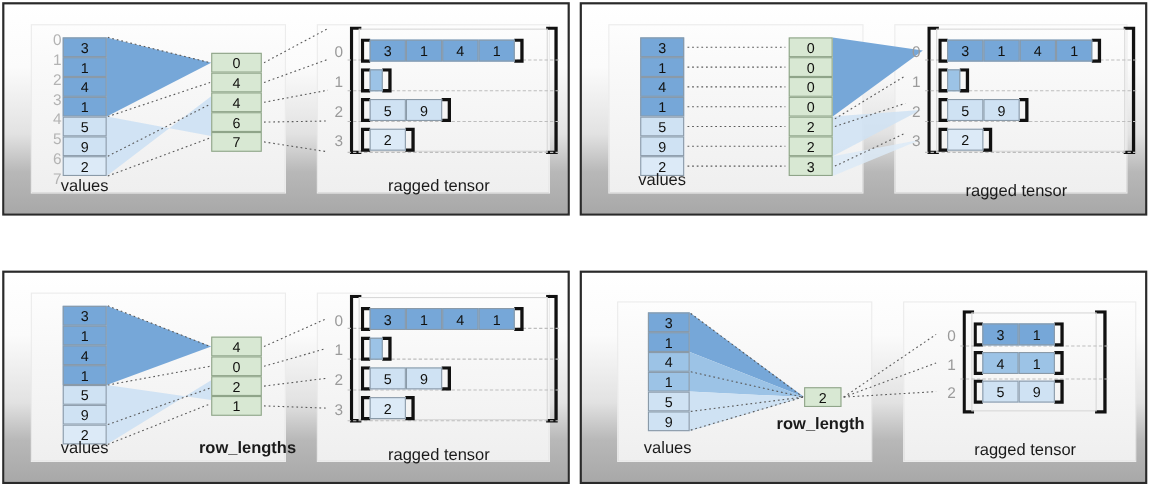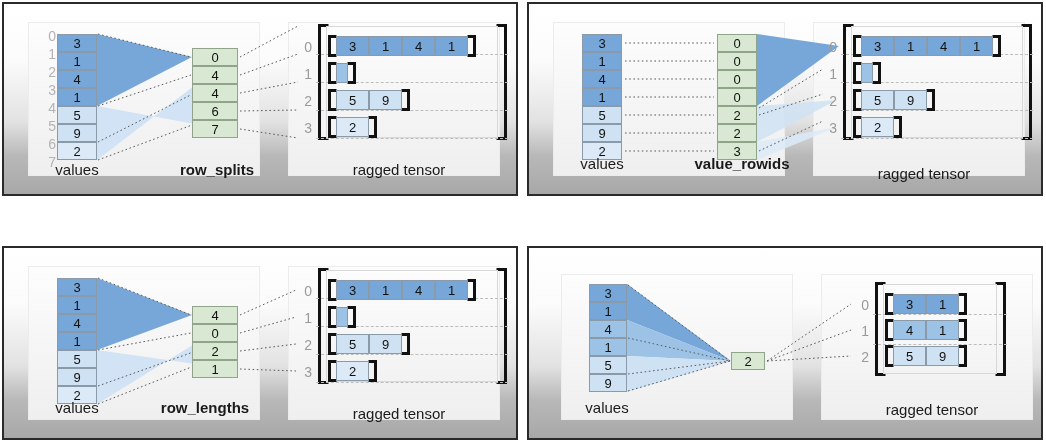--- a/index.html
+++ b/index.html
@@ -202,21 +202,20 @@
         <line x1="236" y1="71" x2="294" y2="50" stroke="#5a5a5a" stroke-width="1" stroke-dasharray="1.6 2.6"></line>
         <line x1="236" y1="89" x2="294" y2="78" stroke="#5a5a5a" stroke-width="1" stroke-dasharray="1.6 2.6"></line>
         <line x1="236" y1="107" x2="294" y2="106" stroke="#5a5a5a" stroke-width="1" stroke-dasharray="1.6 2.6"></line>
         <line x1="236" y1="125" x2="294" y2="134" stroke="#5a5a5a" stroke-width="1" stroke-dasharray="1.6 2.6"></line>
         <line x1="94" y1="102" x2="187" y2="71" stroke="#5a5a5a" stroke-width="1" stroke-dasharray="1.6 2.6"></line>
         <line x1="94" y1="138" x2="187" y2="90.80000000000001" stroke="#5a5a5a" stroke-width="1" stroke-dasharray="1.6 2.6"></line>
         <line x1="94" y1="156" x2="187" y2="121.39999999999999" stroke="#5a5a5a" stroke-width="1" stroke-dasharray="1.6 2.6"></line>
         <line x1="94" y1="30" x2="187" y2="53" stroke="#5a5a5a" stroke-width="1" stroke-dasharray="1.6 2.6"></line>
       </svg>
       <div class="caption" style="left: 13px; top: 158px; width: 120px;">values</div>
-      <div class="caption bold" style="left: 148px; top: 158px; width: 130px;">row_splits</div>
       <div class="caption" style="left: 310px; top: 158px; width: 170px;">ragged tensor</div>
     </div>
     <div class="panel p-tr">
       <div class="card" style="left: 24px; top: 18px; width: 232px; height: 154px;"></div>
       <div class="card" style="left: 284px; top: 18px; width: 212px; height: 154px;"></div>
       <svg class="overlay" width="516" height="194" style="position: absolute; left: 0px; top: 0px;">
         <polygon points="228,30 228,102 310,42" fill="#76a7d8" stroke="none"></polygon>
         <polygon points="228,102 228,138 308,96" fill="#cfe2f3" stroke="none" opacity="0.85"></polygon>
         <polygon points="228,138 228,156 308,123" fill="#dceaf7" stroke="none" opacity="0.85"></polygon>
       </svg>
@@ -319,21 +318,20 @@
         <line x1="96" y1="75" x2="185" y2="75" stroke="#5a5a5a" stroke-width="1" stroke-dasharray="1.6 2.6"></line>
         <line x1="96" y1="93" x2="185" y2="93" stroke="#5a5a5a" stroke-width="1" stroke-dasharray="1.6 2.6"></line>
         <line x1="96" y1="111" x2="185" y2="111" stroke="#5a5a5a" stroke-width="1" stroke-dasharray="1.6 2.6"></line>
         <line x1="96" y1="129" x2="185" y2="129" stroke="#5a5a5a" stroke-width="1" stroke-dasharray="1.6 2.6"></line>
         <line x1="96" y1="147" x2="185" y2="147" stroke="#5a5a5a" stroke-width="1" stroke-dasharray="1.6 2.6"></line>
         <line x1="230" y1="104" x2="294" y2="65" stroke="#5a5a5a" stroke-width="1" stroke-dasharray="1.6 2.6"></line>
         <line x1="230" y1="111" x2="294" y2="90" stroke="#5a5a5a" stroke-width="1" stroke-dasharray="1.6 2.6"></line>
         <line x1="230" y1="147" x2="294" y2="117" stroke="#5a5a5a" stroke-width="1" stroke-dasharray="1.6 2.6"></line>
       </svg>
       <div class="caption" style="left: 13px; top: 152px; width: 120px;">values</div>
-      <div class="caption bold" style="left: 148px; top: 152px; width: 130px;">value_rowids</div>
       <div class="caption" style="left: 310px; top: 162px; width: 170px;">ragged tensor</div>
     </div>
     <div class="panel p-bl">
       <div class="card" style="left: 24px; top: 18px; width: 232px; height: 154px;"></div>
       <div class="card" style="left: 284px; top: 18px; width: 212px; height: 154px;"></div>
       <svg class="overlay" width="516" height="194" style="position: absolute; left: 0px; top: 0px;">
         <polygon points="93,30 93,102 188,67" fill="#76a7d8" stroke="none"></polygon>
         <polygon points="93,102 93,156 188,97.6 188,115.6" fill="#cfe2f3" stroke="none" opacity="0.95"></polygon>
       </svg>
       <div class="col" style="left: 53px; top: 30px; width: 40px; height: 126px;">
@@ -430,21 +428,21 @@
         <line x1="236" y1="67" x2="292" y2="42" stroke="#5a5a5a" stroke-width="1" stroke-dasharray="1.6 2.6"></line>
         <line x1="236" y1="85" x2="292" y2="69" stroke="#5a5a5a" stroke-width="1" stroke-dasharray="1.6 2.6"></line>
         <line x1="236" y1="103" x2="292" y2="96" stroke="#5a5a5a" stroke-width="1" stroke-dasharray="1.6 2.6"></line>
         <line x1="236" y1="121" x2="292" y2="123" stroke="#5a5a5a" stroke-width="1" stroke-dasharray="1.6 2.6"></line>
         <line x1="94" y1="102" x2="187" y2="85" stroke="#5a5a5a" stroke-width="1" stroke-dasharray="1.6 2.6"></line>
         <line x1="94" y1="138" x2="187" y2="104.80000000000001" stroke="#5a5a5a" stroke-width="1" stroke-dasharray="1.6 2.6"></line>
         <line x1="94" y1="156" x2="187" y2="119.19999999999999" stroke="#5a5a5a" stroke-width="1" stroke-dasharray="1.6 2.6"></line>
         <line x1="94" y1="30" x2="187" y2="67" stroke="#5a5a5a" stroke-width="1" stroke-dasharray="1.6 2.6"></line>
       </svg>
       <div class="caption" style="left: 13px; top: 152px; width: 120px;">values</div>
-      <div class="caption bold" style="left: 136px; top: 152px; width: 130px;">row_lengths</div>
+      <div class="caption bold" style="left: 156px; top: 152px; width: 130px;">row_lengths</div>
       <div class="caption" style="left: 310px; top: 158px; width: 170px;">ragged tensor</div>
     </div>
     <div class="panel p-br">
       <div class="card" style="left: 32px; top: 26px; width: 232px; height: 146px;"></div>
       <div class="card" style="left: 292px; top: 26px; width: 212px; height: 146px;"></div>
       <svg class="overlay" width="516" height="194" style="position: absolute; left: 0px; top: 0px;">
         <polygon points="98,36 98,72 202,113" fill="#76a7d8" stroke="none"></polygon>
         <polygon points="98,72 98,108 202,113" fill="#9cc3e6" stroke="none"></polygon>
         <polygon points="98,108 98,144 202,113" fill="#cfe2f3" stroke="none"></polygon>
       </svg>
@@ -521,16 +519,17 @@
         <line x1="238" y1="113" x2="322" y2="56" stroke="#5a5a5a" stroke-width="1" stroke-dasharray="1.6 2.6"></line>
         <line x1="238" y1="113" x2="322" y2="82" stroke="#5a5a5a" stroke-width="1" stroke-dasharray="1.6 2.6"></line>
         <line x1="238" y1="113" x2="322" y2="108" stroke="#5a5a5a" stroke-width="1" stroke-dasharray="1.6 2.6"></line>
         <line x1="99" y1="37" x2="201" y2="113" stroke="#5a5a5a" stroke-width="1" stroke-dasharray="1.6 2.6"></line>
         <line x1="99" y1="90" x2="201" y2="113" stroke="#5a5a5a" stroke-width="1" stroke-dasharray="1.6 2.6"></line>
         <line x1="99" y1="126" x2="201" y2="113" stroke="#5a5a5a" stroke-width="1" stroke-dasharray="1.6 2.6"></line>
         <line x1="99" y1="143" x2="201" y2="113" stroke="#5a5a5a" stroke-width="1" stroke-dasharray="1.6 2.6"></line>
       </svg>
       <div class="caption" style="left: 18px; top: 152px; width: 120px;">values</div>
       <div class="caption bold" style="left: 152px; top: 130px; width: 130px;">
+        <div>row_length</div>
       </div>
       <div class="caption" style="left: 318px; top: 154px; width: 170px;">ragged tensor</div>
     </div>
   </div>
 
 </body></html>

